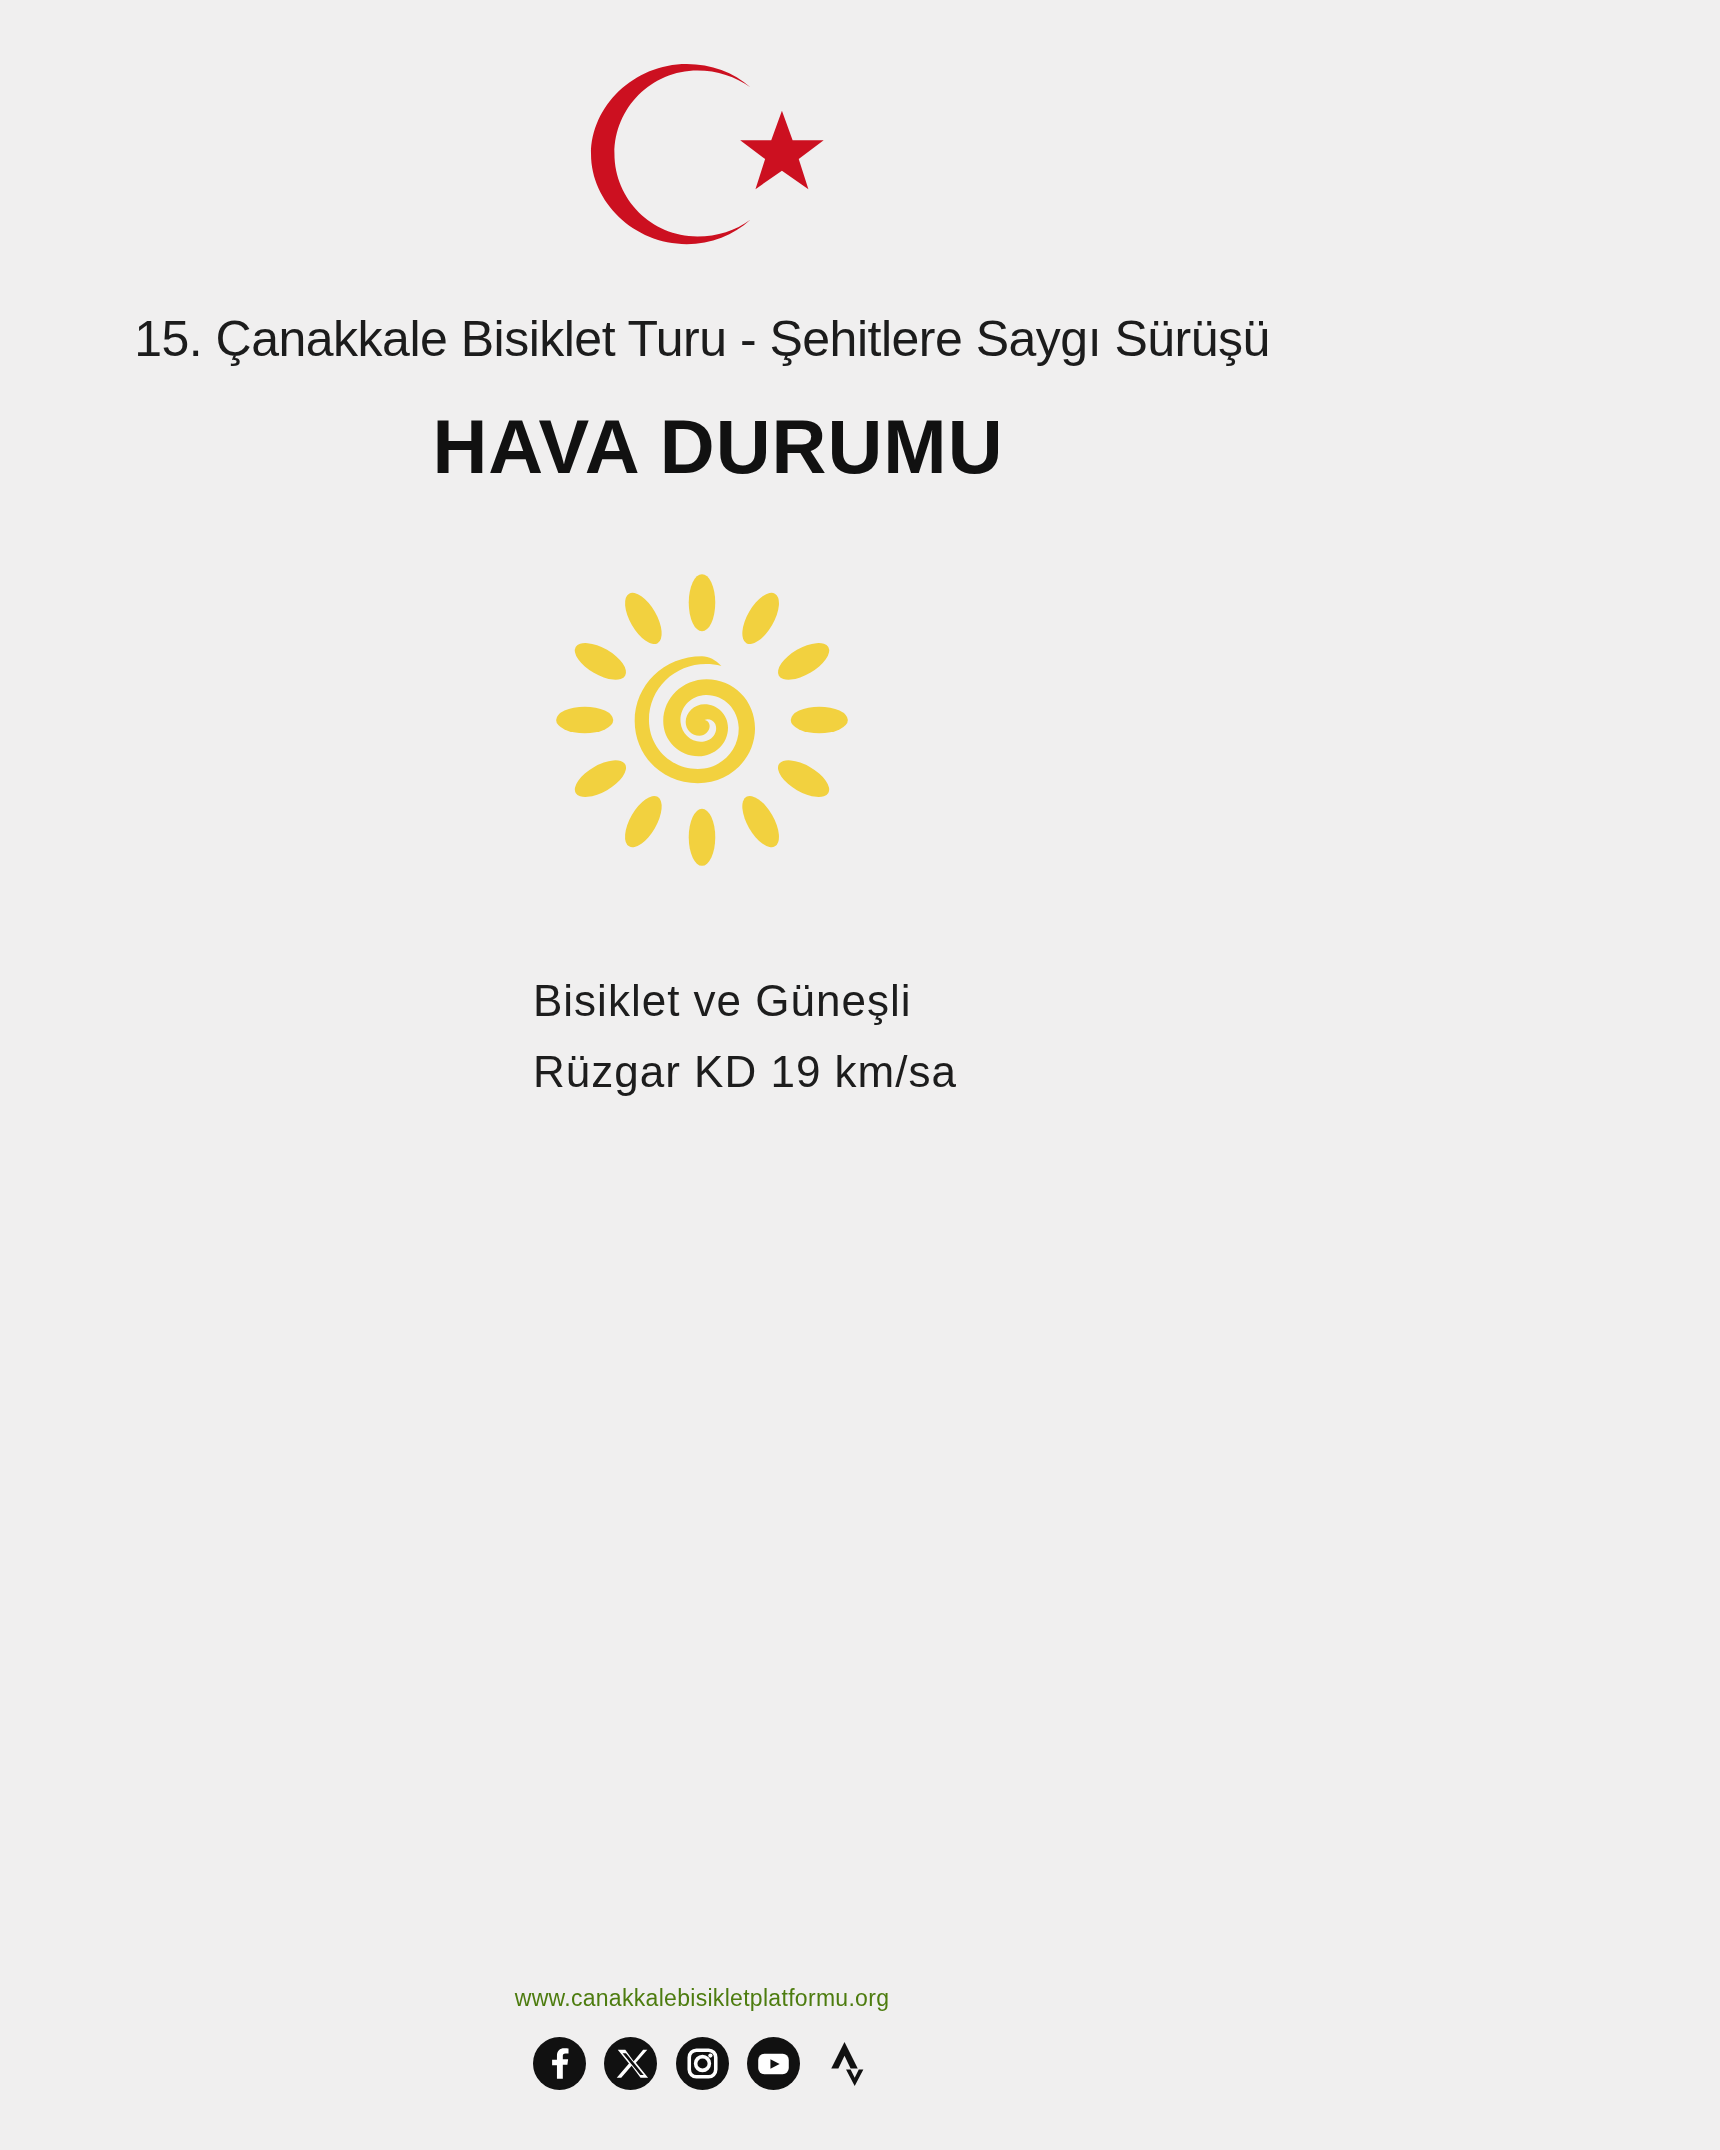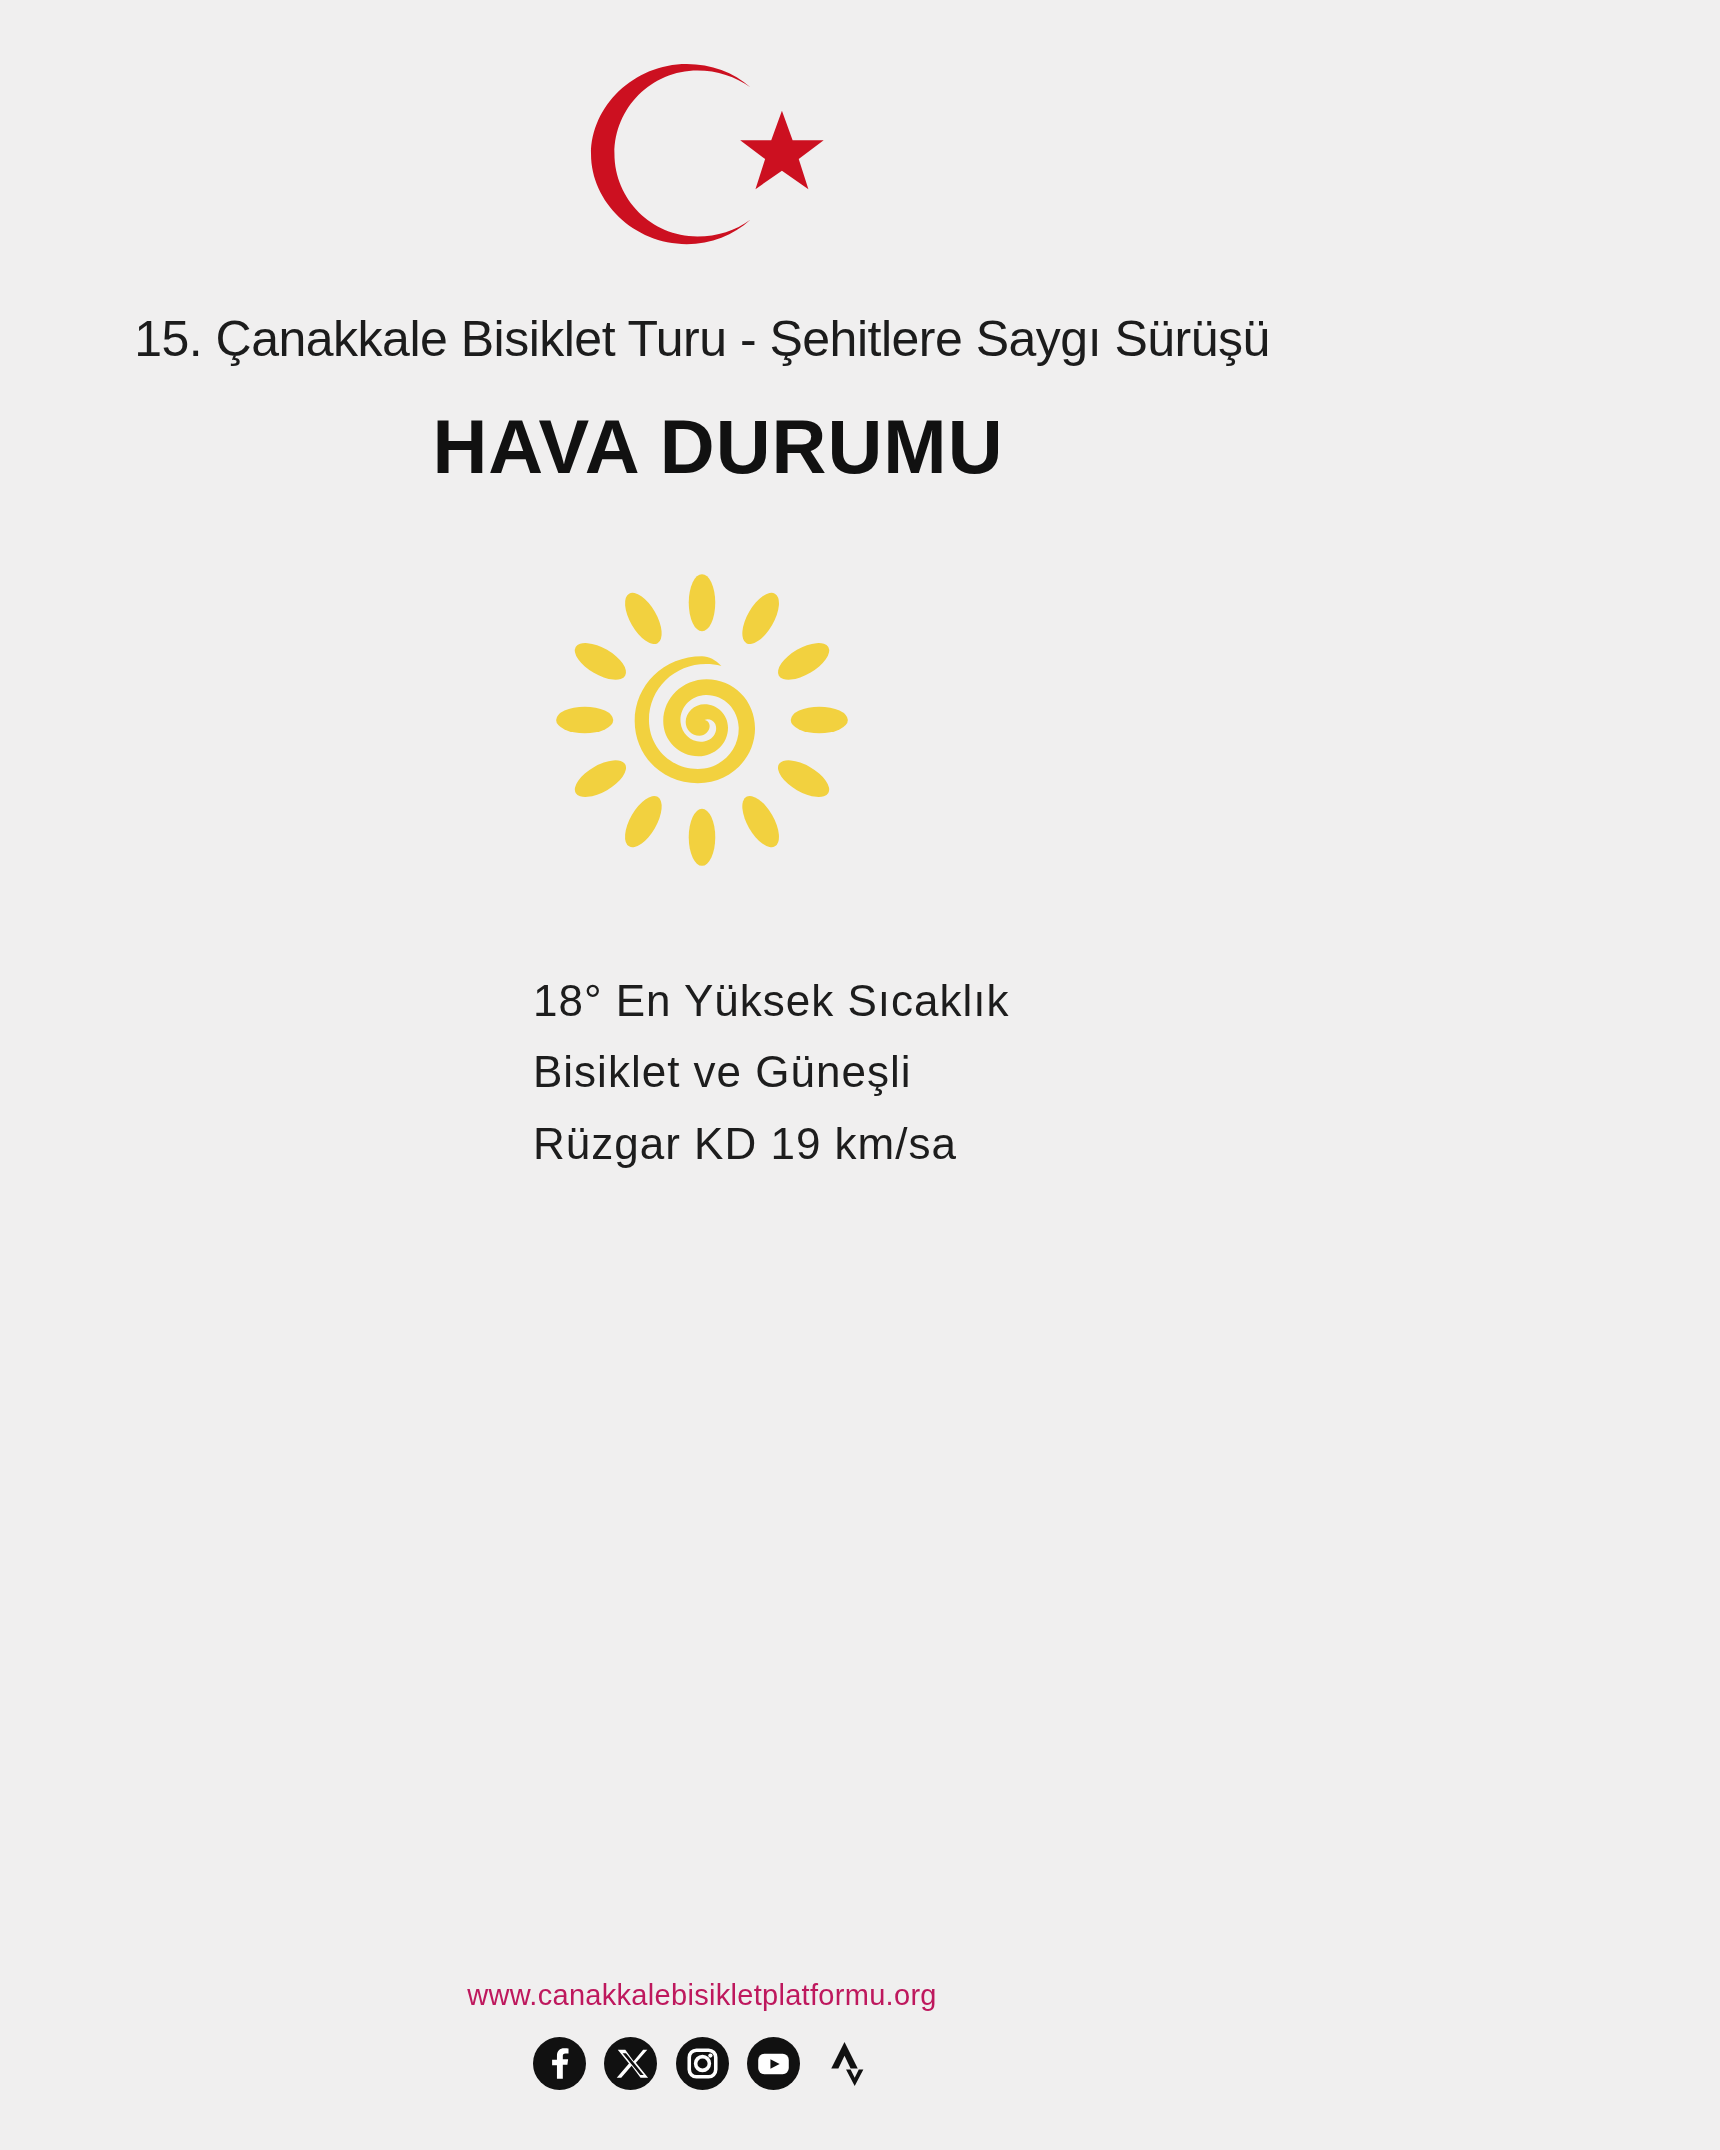--- a/index.html
+++ b/index.html
@@ -91,23 +91,23 @@
   .footer {
     position: absolute;
     left: 0;
     right: 0;
     bottom: 61px;
     display: flex;
     flex-direction: column;
     align-items: center;
   }
   .website {
-    font-size: 29px;
+    font-size: 23px;
     letter-spacing: 0.3px;
-    color: #be185d;
+    color: #4d7c0f;
     margin-bottom: 25.5px;
   }
   .socials {
     display: flex;
     align-items: center;
     gap: 18.4px;
   }
   .social {
     width: 53px;
     height: 53px;
@@ -181,21 +181,20 @@
                  C373 350 337 386 292 386
                  C238 386 196 343 196 290
                  C196 228 246 180 308 180
                  C318 180 328 181 338 184
                  C326 172 314 165 300 165 Z"></path>
       </g>
     </svg>
   </div>
 
   <div class="details">
-    <div class="line">18° En Yüksek Sıcaklık</div>
     <div class="line">Bisiklet ve Güneşli</div>
     <div class="line">Rüzgar KD 19 km/sa</div>
   </div>
 
   <div class="footer">
     <div class="website">www.canakkalebisikletplatformu.org</div>
     <div class="socials">
 
       <span class="social">
         <svg width="53" height="53" viewBox="0 0 104 104" xmlns="http://www.w3.org/2000/svg">

